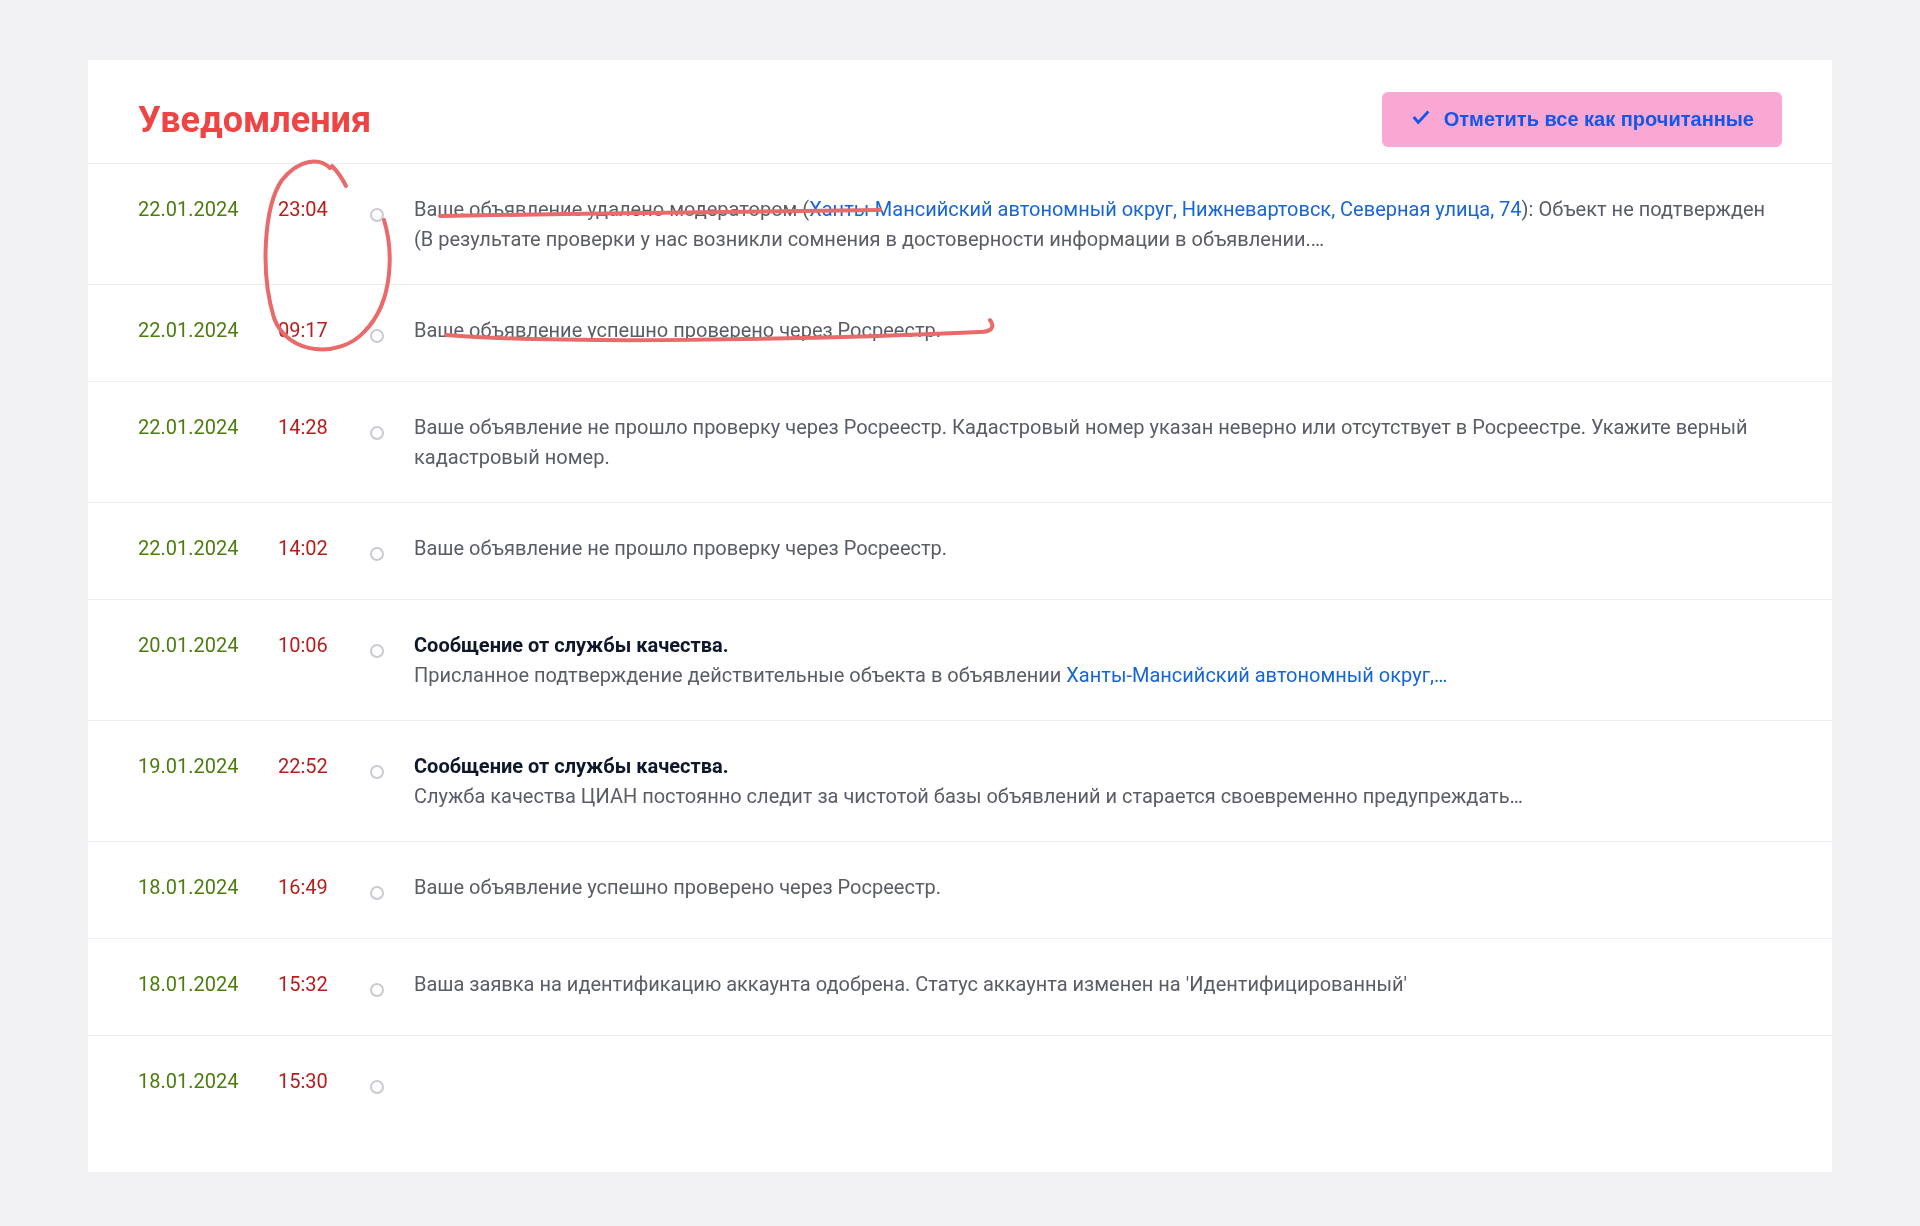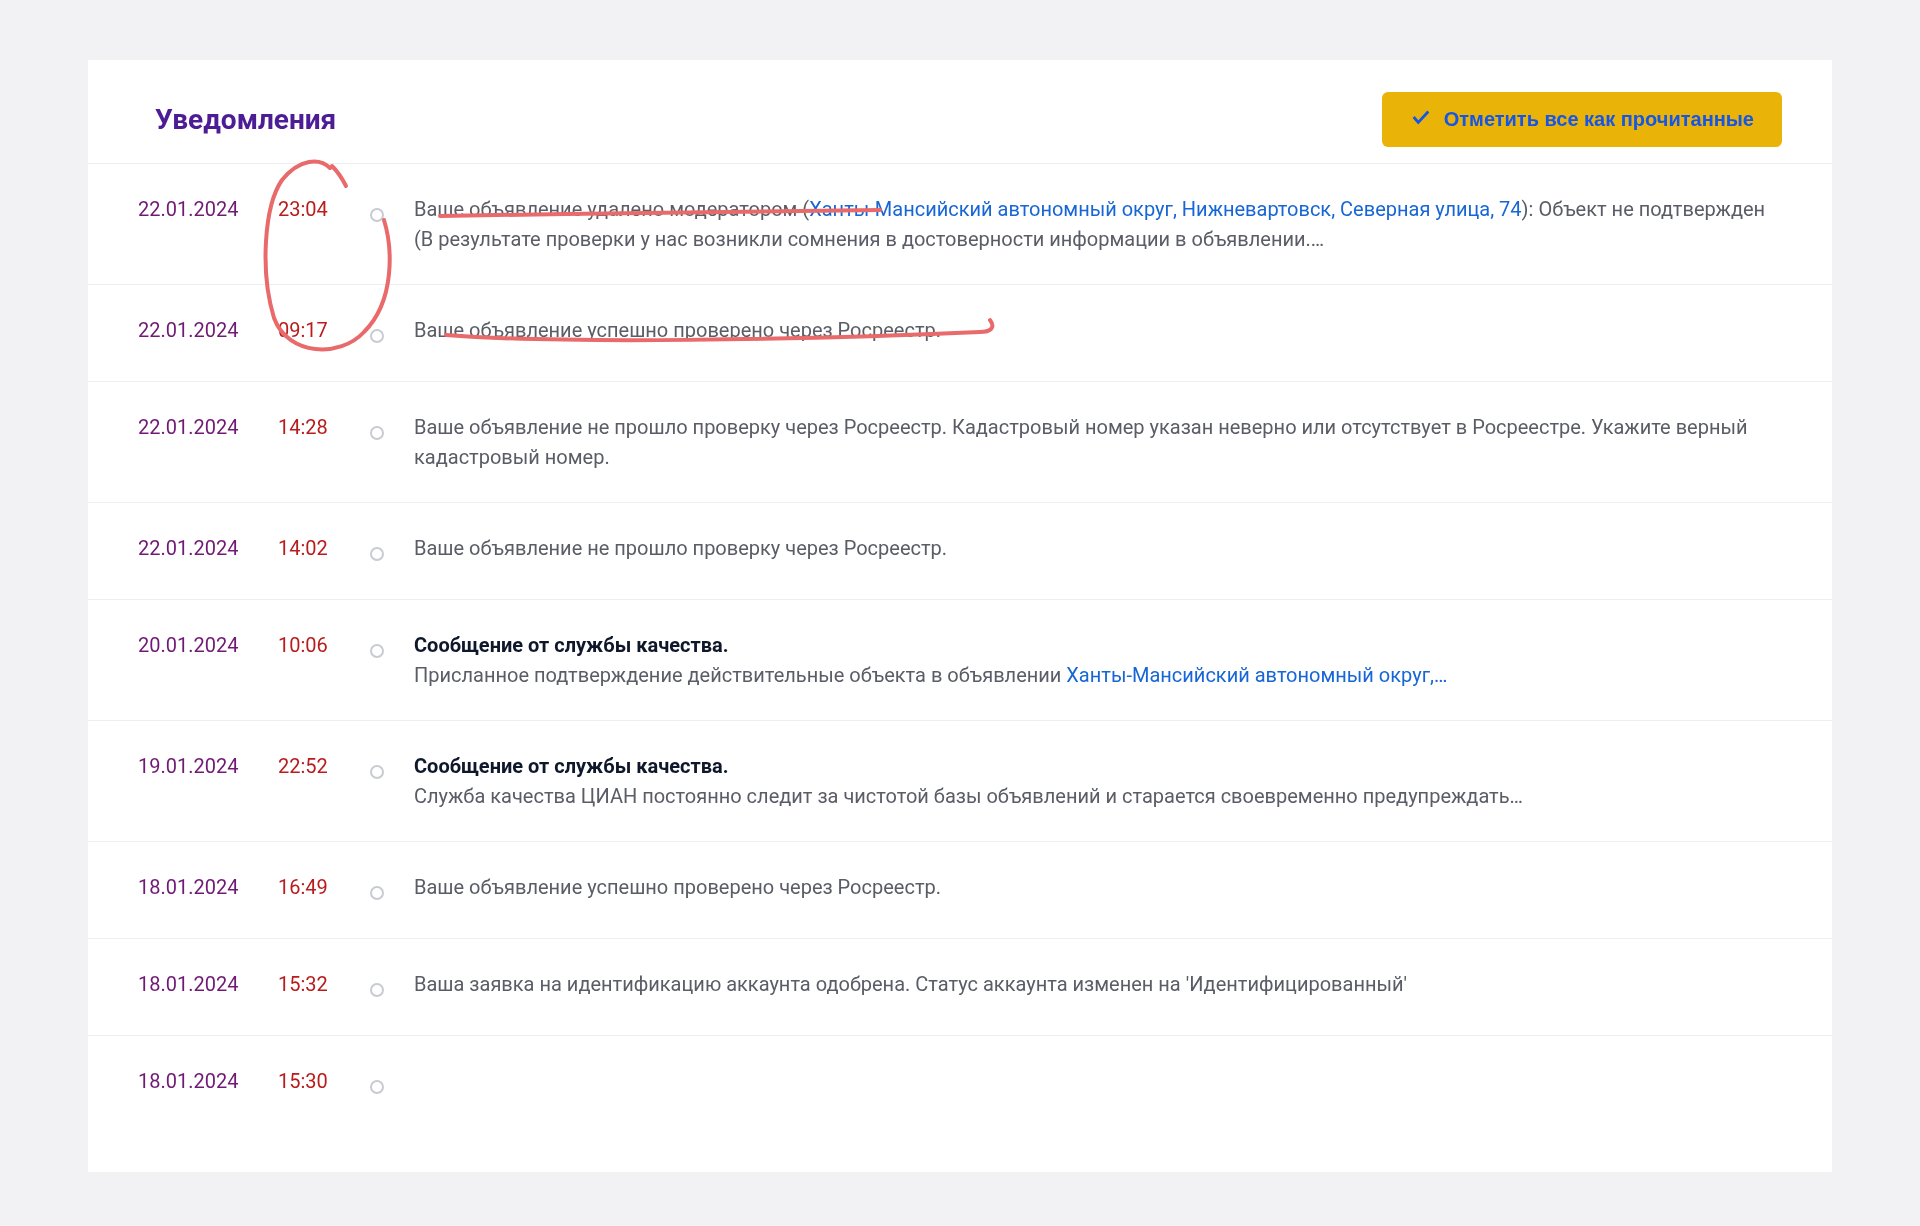--- a/index.html
+++ b/index.html
@@ -19,27 +19,26 @@
     background: #fff;
     max-width: 1750px;
   }
   .card-header {
     display: flex;
     align-items: center;
     justify-content: space-between;
     padding: 32px 50px 16px 50px;
   }
   .page-title {
-    font-size: 28px;
+    font-size: 36px;
     font-weight: 700;
-    color: #4c1d95;
-    margin-left: 17px;
+    color: #ef4444;
   }
   .mark-all-btn {
-    background: #eab308;
+    background: #f9a8d4;
     color: #1656e6;
     border: none;
     border-radius: 6px;
     padding: 14px 28px;
     font-size: 20px;
     font-weight: 600;
     cursor: pointer;
     display: inline-flex;
     align-items: center;
     gap: 12px;
@@ -48,21 +47,21 @@
   .list { }
   .row {
     display: flex;
     align-items: flex-start;
     padding: 30px 50px 30px 50px;
     border-top: 1px solid #eceef2;
     font-size: 20px;
     line-height: 1.5;
     color: #5a5c66;
   }
-  .row .date { width: 140px; flex: 0 0 140px; color: #701a75; }
+  .row .date { width: 140px; flex: 0 0 140px; color: #4d7c0f; }
   .row .time { width: 92px; flex: 0 0 92px; color: #b91c1c; }
   .row .dot-cell { width: 44px; flex: 0 0 44px; padding-top: 6px; }
   .unread-dot {
     width: 14px; height: 14px; border: 2px solid #c9cbd3; border-radius: 50%; display: inline-block;
   }
   .row .body { flex: 1; color: #5a5c66; }
   .row .body .strong { font-weight: 700; color: #0f172a; }
   .row .body a, .row .body .link { color: #1766d6; text-decoration: none; }
   .row .body .text { color: #5a5c66; }
   .page-end {

